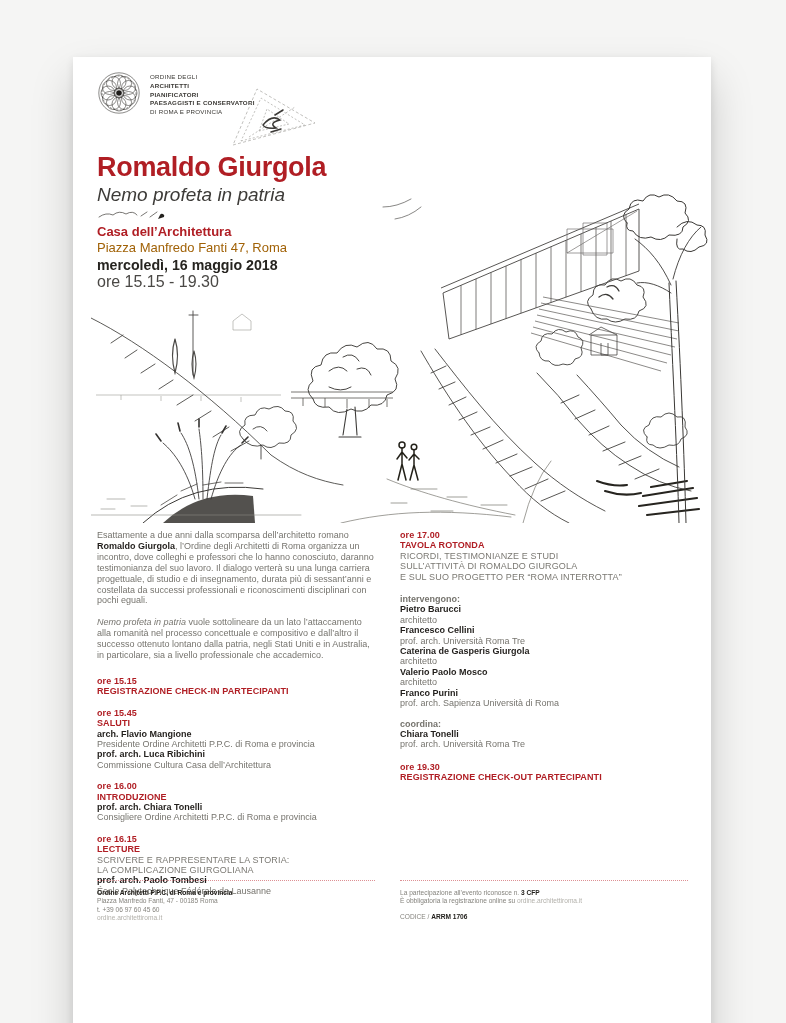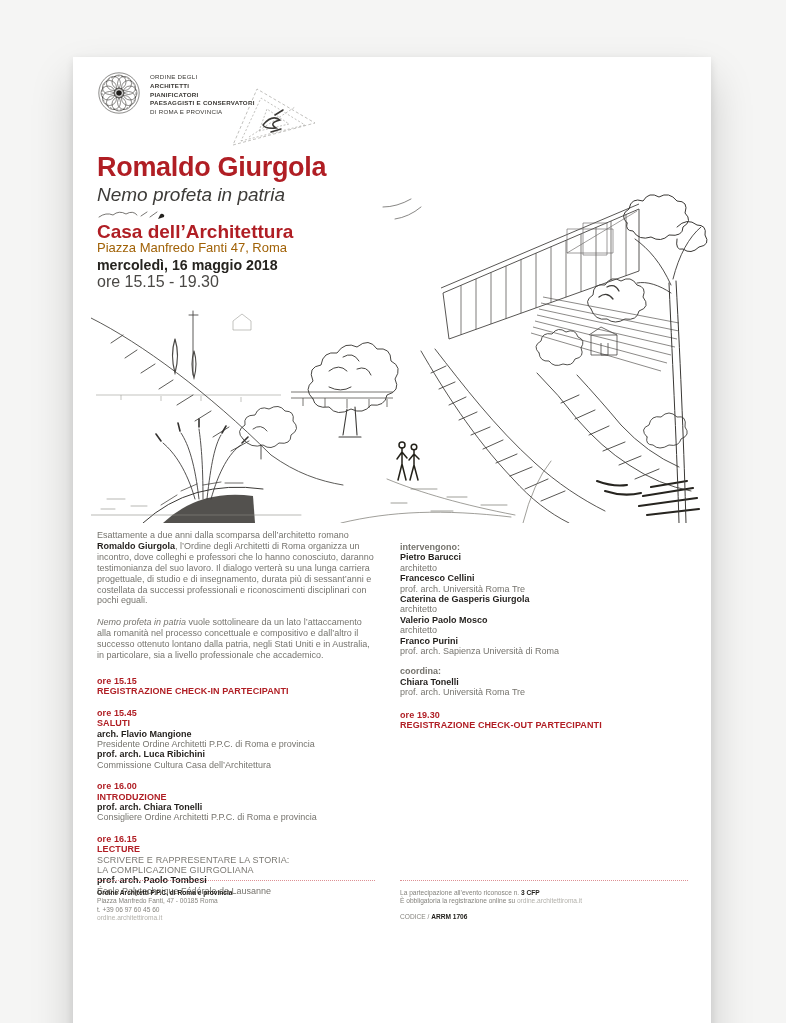--- a/index.html
+++ b/index.html
@@ -19,21 +19,21 @@
   
   .logo-block{position:absolute;left:24px;top:14px;display:flex;align-items:flex-start;}
   .logo-text{margin-left:9px;margin-top:2px;font-size:6.2px;line-height:8.8px;
     letter-spacing:.25px;color:#3a3834;text-transform:uppercase;}
   .logo-text .b{font-weight:bold;}
   
   .header{position:absolute;left:24px;top:94px;width:330px;}
   .title{margin:0;font-size:27px;line-height:32px;font-weight:bold;letter-spacing:-.3px;color:#b01e24;}
   .subtitle{margin:0;font-size:19px;line-height:24px;font-style:italic;color:#3d3b38;}
   .scribble{display:block;margin:3px 0 4px 0;}
-  .venue{font-size:19px;line-height:16px;font-weight:bold;color:#b01e24;margin-top:3px;}
+  .venue{font-size:13px;line-height:16px;font-weight:bold;color:#b01e24;margin-top:3px;}
   .address{font-size:13px;line-height:16.5px;color:#a16207;}
   .date{font-size:14.2px;line-height:17.5px;font-weight:bold;color:#262420;}
   .hours{font-size:16px;line-height:16.5px;color:#4a4845;}
   .tri-sketch{position:absolute;left:152px;top:26px;}
   
   .illus{position:absolute;left:18px;top:136px;}
   
   .col{position:absolute;top:473px;font-size:9px;line-height:10.4px;}
   .col-left{left:24px;width:278px;}
   .col-right{left:327px;width:288px;}
@@ -258,20 +258,27 @@
         <div class="time">ore 16.15</div>
         <div class="sec-title">LECTURE</div>
         <div class="caps">SCRIVERE E RAPPRESENTARE LA STORIA:</div>
         <div class="caps">LA COMPLICAZIONE GIURGOLIANA</div>
         <div class="name">prof. arch. Paolo Tombesi</div>
         <div class="role">École Polytechnique Fédérale de Lausanne</div>
       </div>
     </div>
 
     <div class="col col-right">
+      <div>
+        <div class="time">ore 17.00</div>
+        <div class="sec-title">TAVOLA ROTONDA</div>
+        <div class="caps">RICORDI, TESTIMONIANZE E STUDI</div>
+        <div class="caps">SULL’ATTIVITÀ DI ROMALDO GIURGOLA</div>
+        <div class="caps">E SUL SUO PROGETTO PER “ROMA INTERROTTA”</div>
+      </div>
       <div class="gap12"></div>
       <div class="label">intervengono:</div>
       <div>
         <div class="name">Pietro Barucci</div>
         <div class="role">architetto</div>
         <div class="name">Francesco Cellini</div>
         <div class="role">prof. arch. Università Roma Tre</div>
         <div class="name">Caterina de Gasperis Giurgola</div>
         <div class="role">architetto</div>
         <div class="name">Valerio Paolo Mosco</div>

